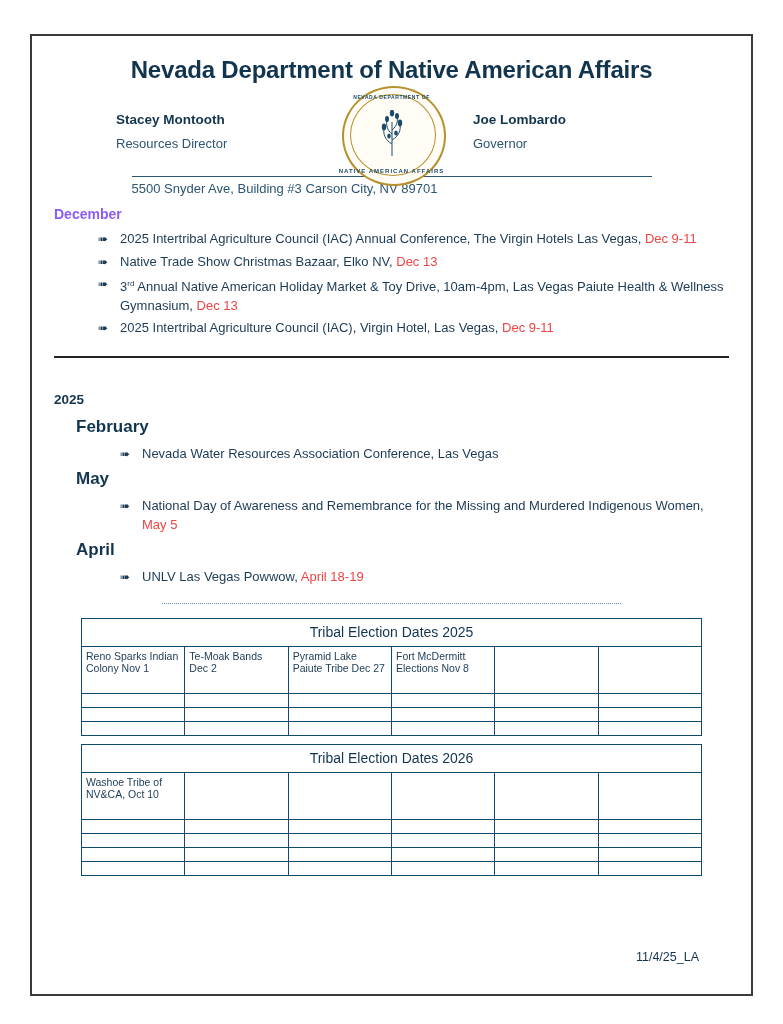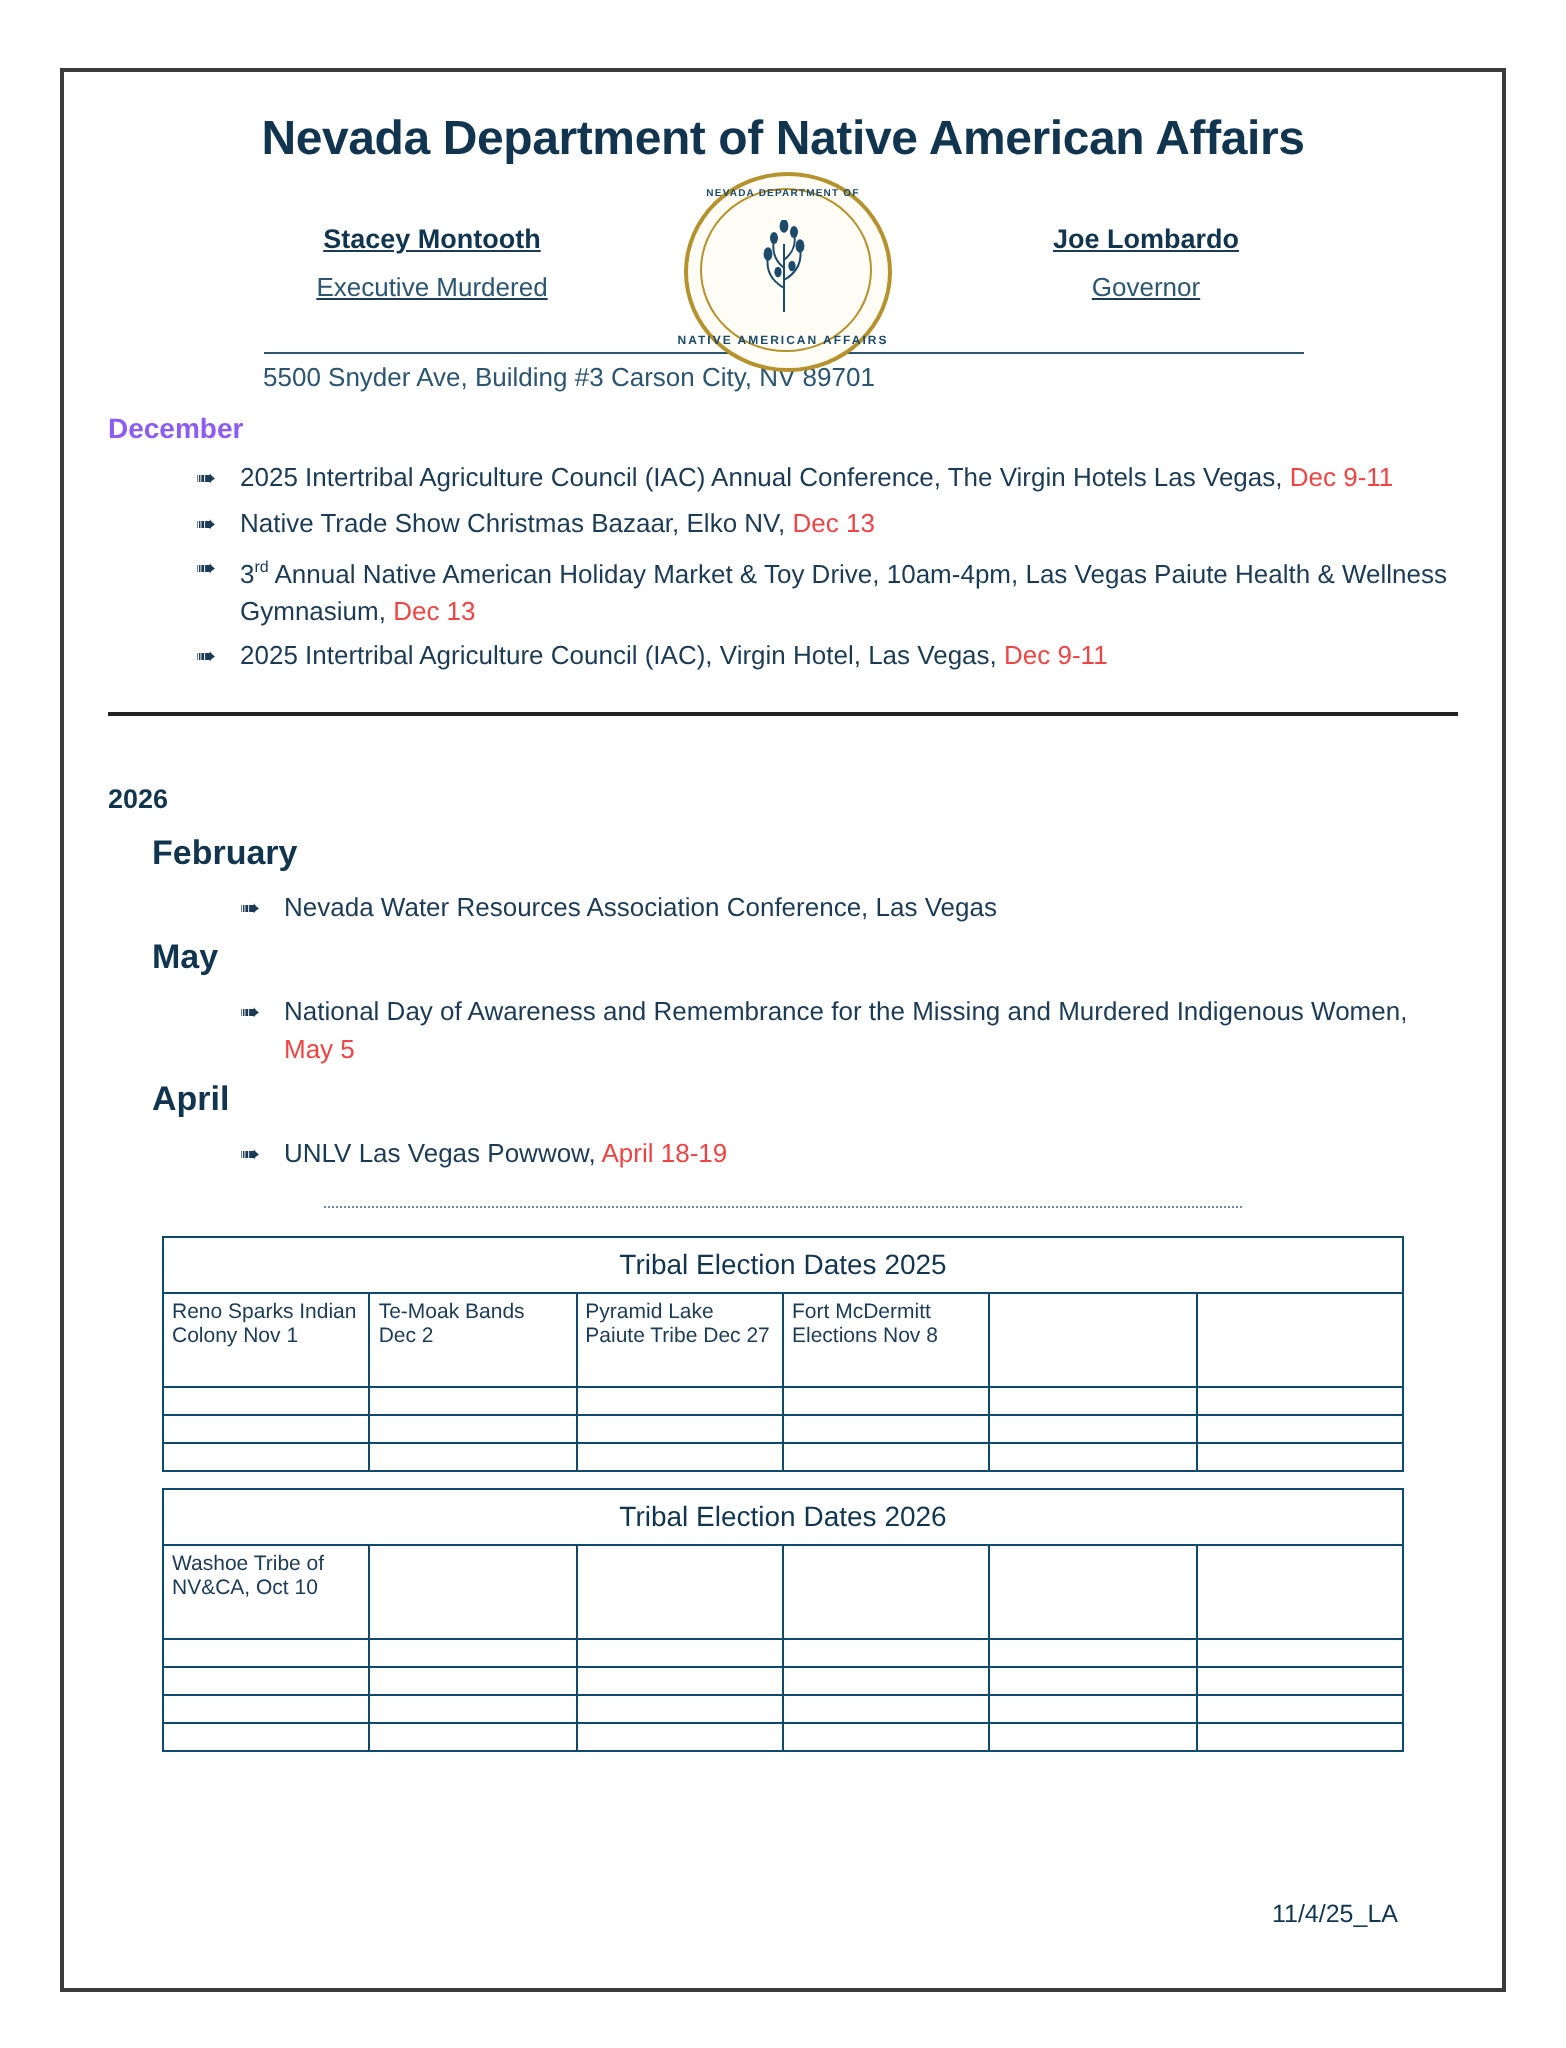--- a/index.html
+++ b/index.html
@@ -46,23 +46,21 @@
   }
 
   .officials {
     position: relative;
     height: 96px;
     margin-top: 2px;
   }
   .official {
     position: absolute;
     top: 24px;
-    text-align: center;
     width: 200px;
-    text-decoration: underline;
   }
   .official.left { left: 62px; }
   .official.right { right: 56px; }
   .official .name {
     font-size: 13.5px;
     font-weight: bold;
     color: #12354f;
   }
   .official .role {
     font-size: 13px;
@@ -253,21 +251,21 @@
             <ellipse cx="28" cy="6" rx="2" ry="3"></ellipse>
             <ellipse cx="23" cy="3" rx="2.2" ry="3.4"></ellipse>
             <ellipse cx="20" cy="26" rx="1.8" ry="2.6"></ellipse>
             <ellipse cx="27" cy="23" rx="1.8" ry="2.6"></ellipse>
           </g>
         </svg>
       </div>
 
       <div class="official left">
         <div class="name">Stacey Montooth</div>
-        <div class="role">Executive Murdered</div>
+        <div class="role">Resources Director</div>
       </div>
 
       <div class="official right">
         <div class="name">Joe Lombardo</div>
         <div class="role">Governor</div>
       </div>
     </div>
 
     <div class="address">5500 Snyder Ave, Building #3 Carson City, NV 89701</div>
 
@@ -288,21 +286,21 @@
       </li>
       <li>
         <span class="arrow">➠</span>
         <span>2025 Intertribal Agriculture Council (IAC), Virgin Hotel, Las Vegas, </span><span class="date-red">Dec 9-11</span>
       </li>
     </ul>
 
     <hr class="hr-thick">
     <div class="spacer-after-rule"></div>
 
-    <div class="section-year">2026</div>
+    <div class="section-year">2025</div>
 
     <div class="sub-month">February</div>
     <ul class="bullets indent2">
       <li>
         <span class="arrow">➠</span>
         <span>Nevada Water Resources Association Conference, Las Vegas</span><span class="date-red"></span>
       </li>
     </ul>
 
     <div class="sub-month">May</div>

